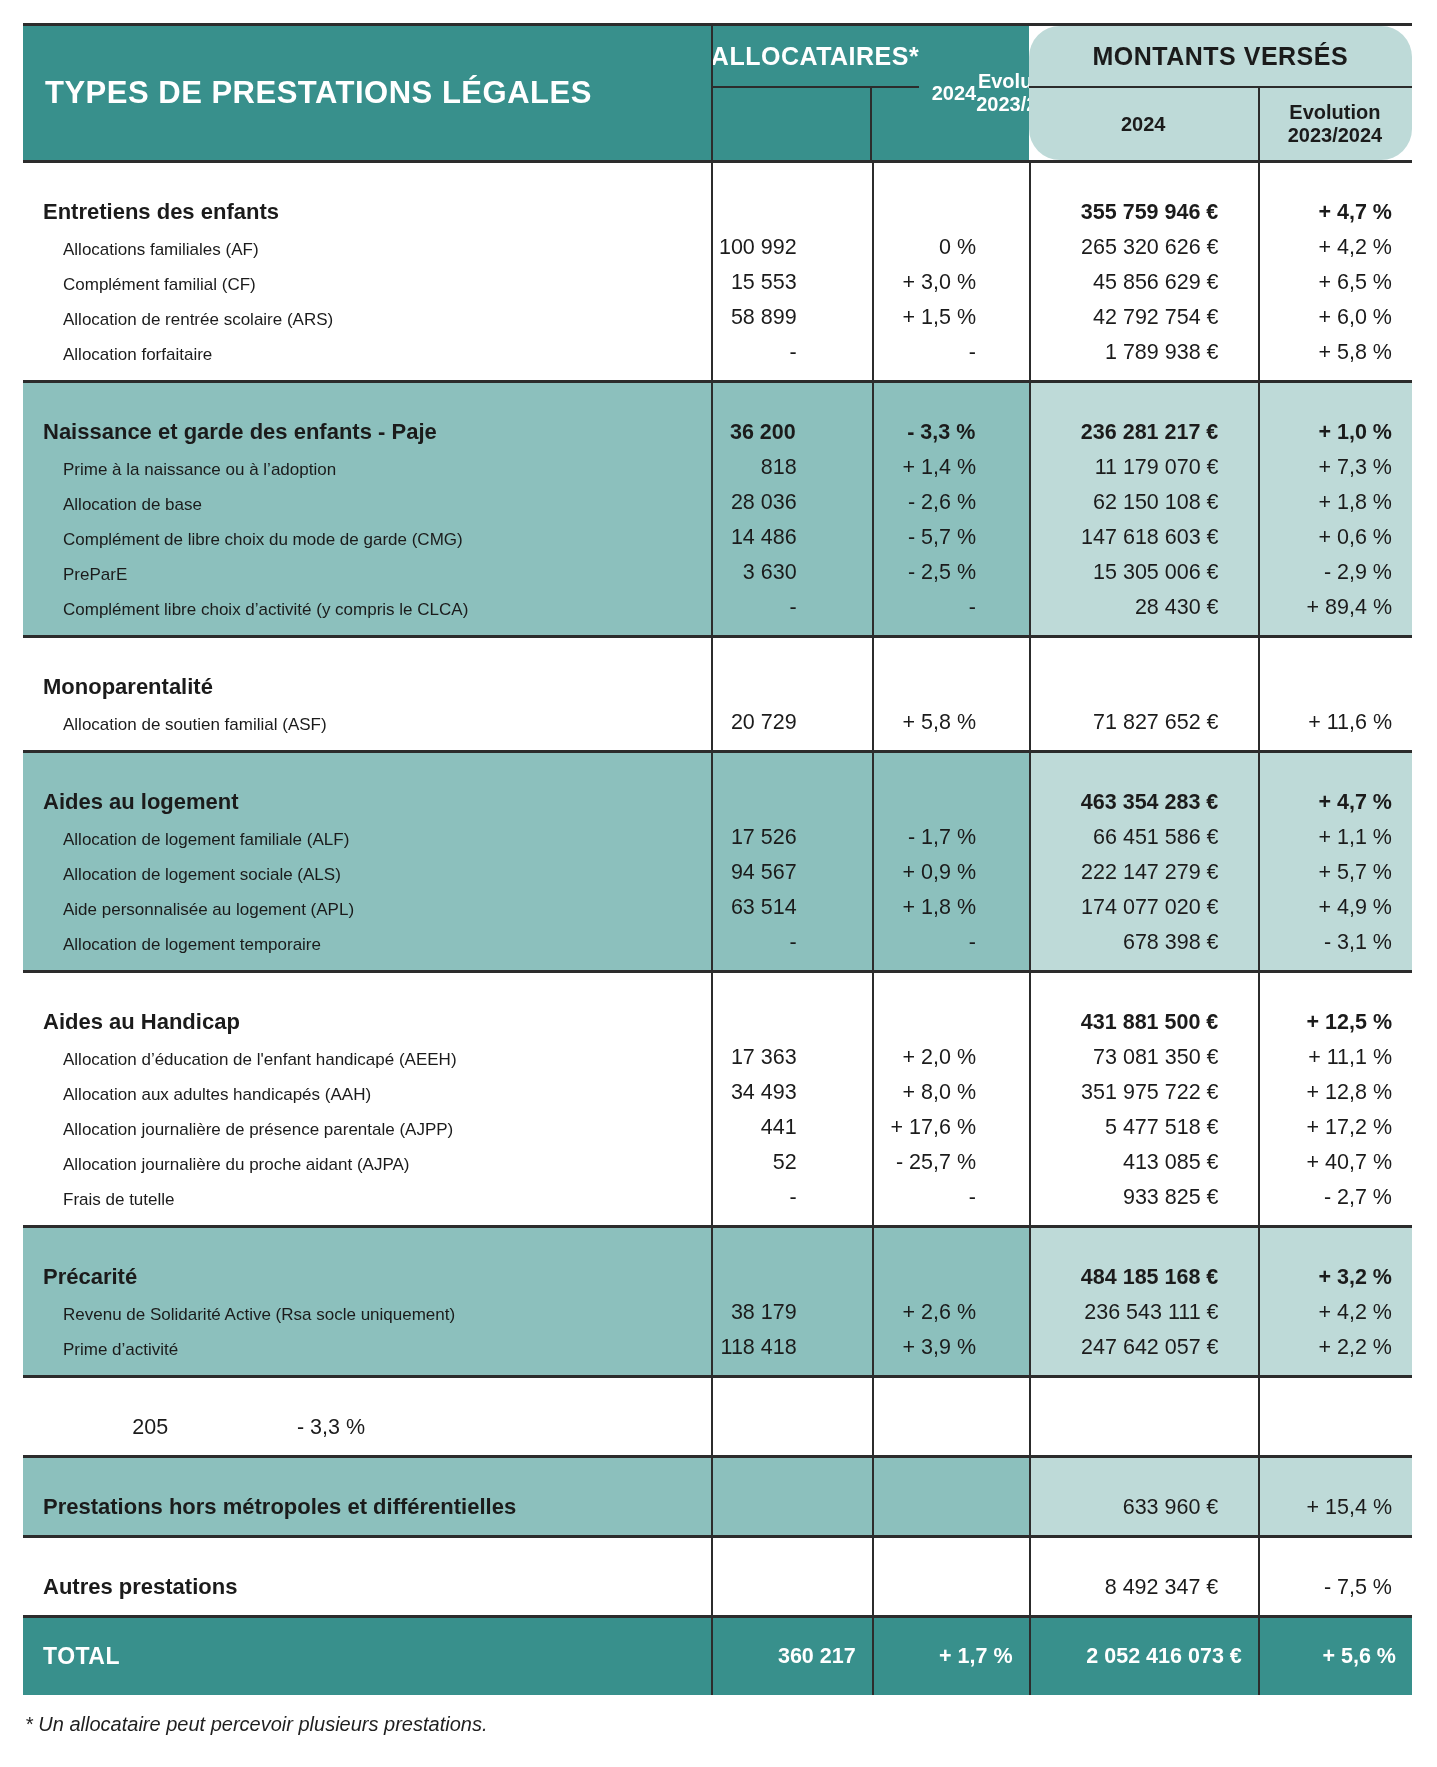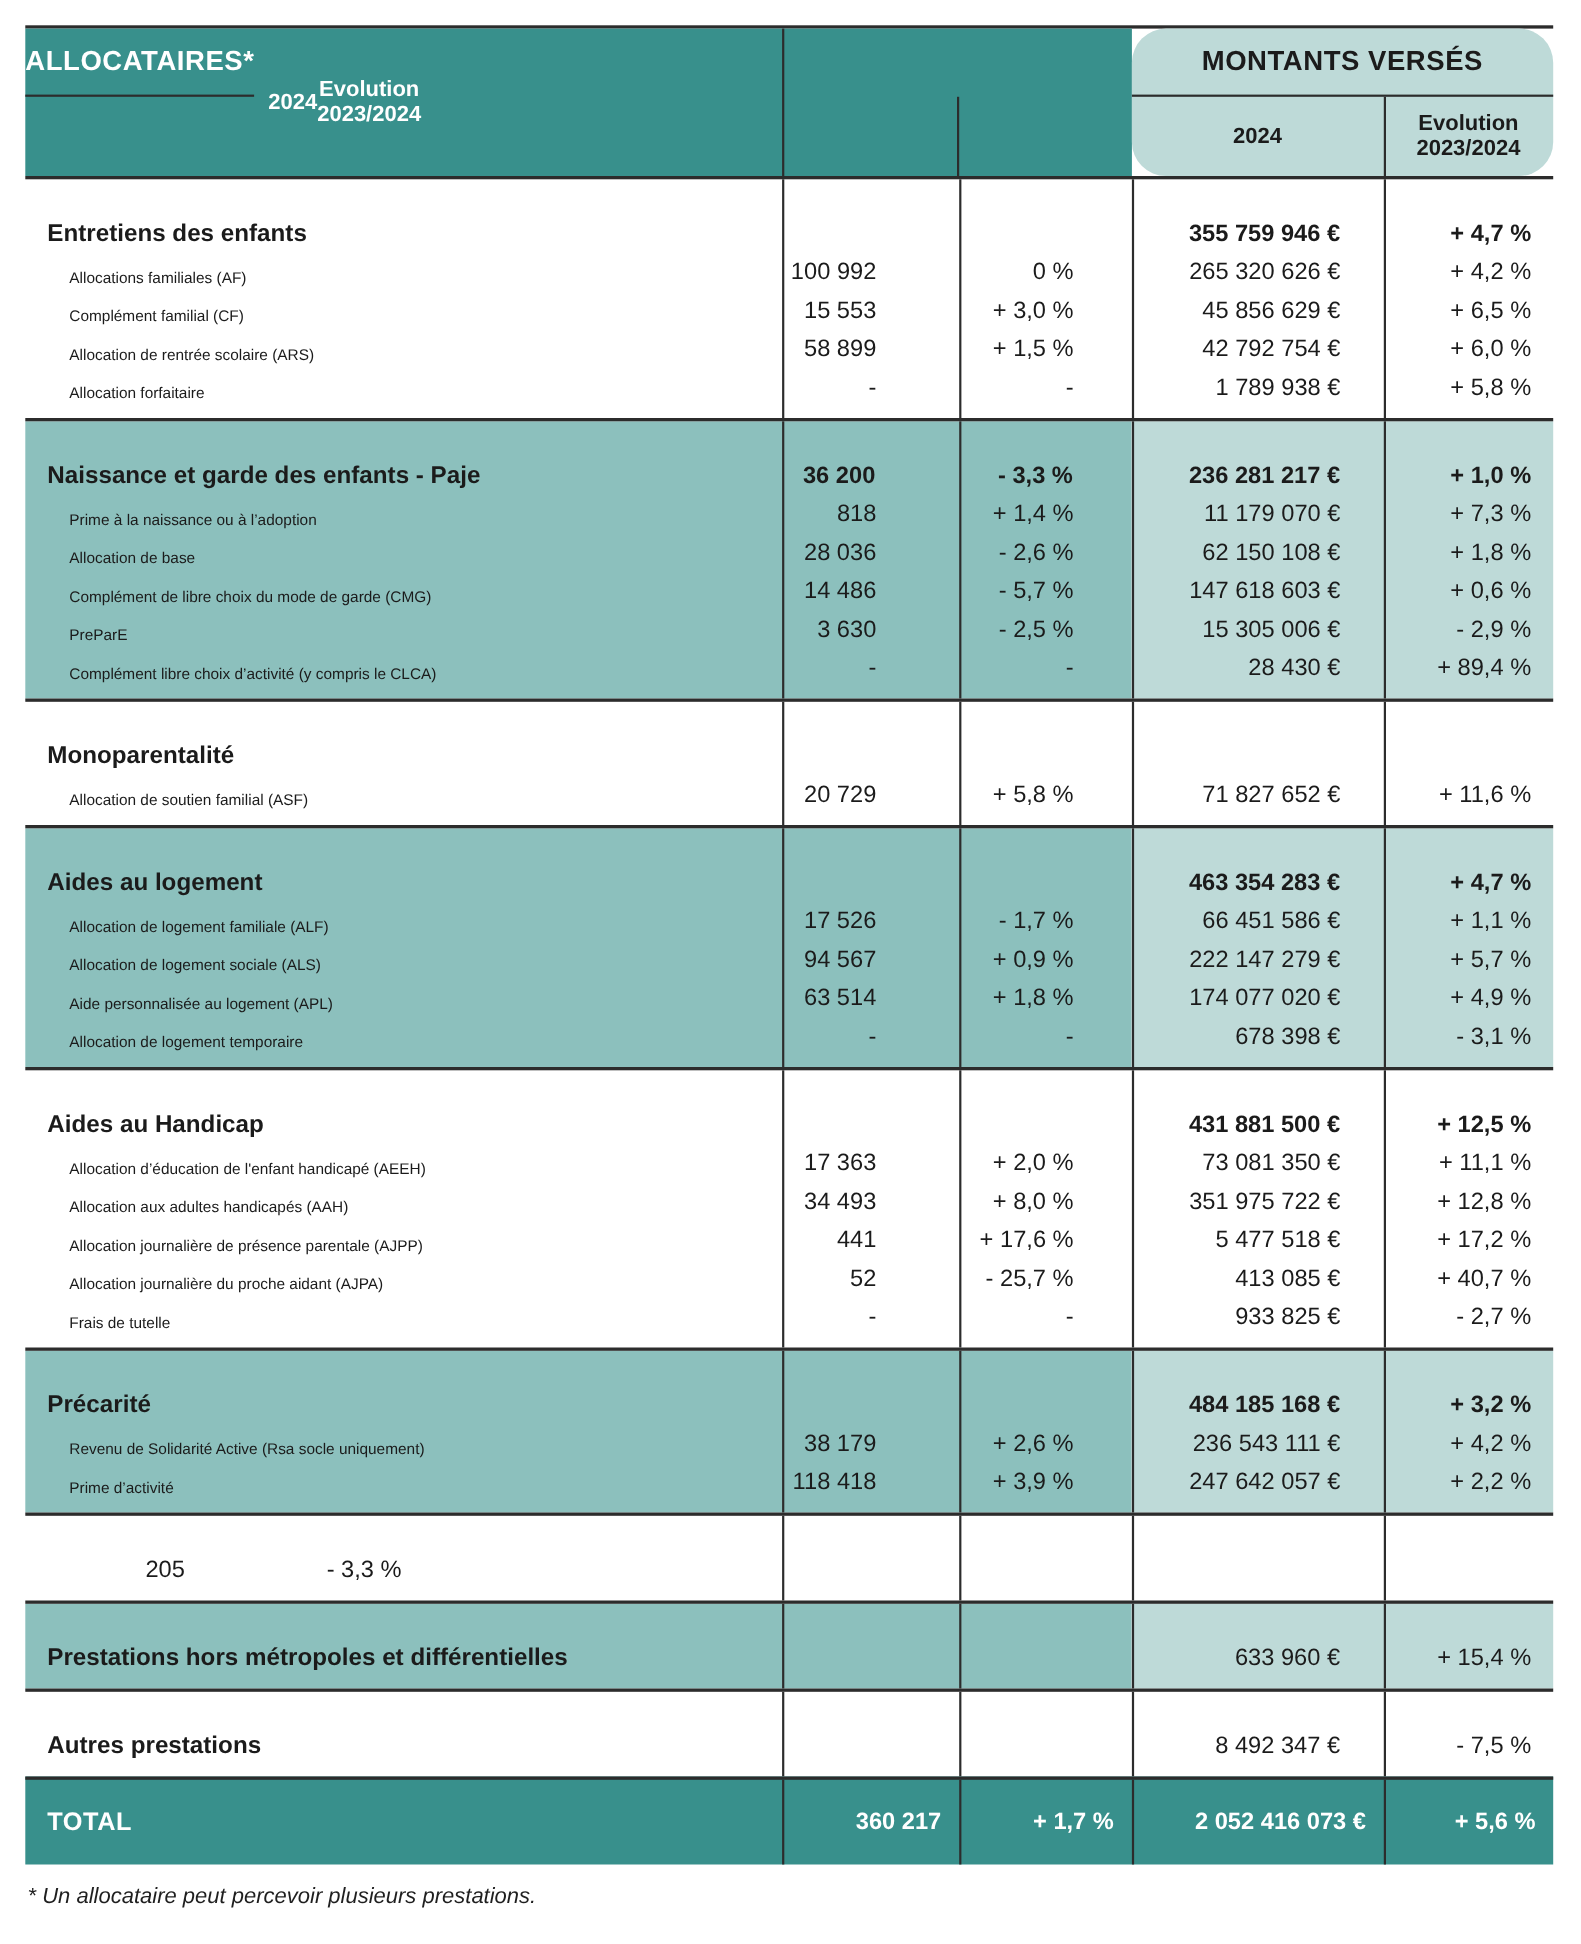--- a/index.html
+++ b/index.html
@@ -65,21 +65,21 @@
   .vline{position:absolute;width:2px;background:var(--line);top:0;bottom:0;}
 
   
   .section{position:relative;border-top:3px solid var(--line);padding:19px 0 15px 0;}
   .section:first-of-type{border-top:none;}
   .section.highlight{
     background:linear-gradient(to right,var(--teal-mid) 0,var(--teal-mid) 72.4%,var(--teal-light) 72.4%,var(--teal-light) 100%);
   }
   .row{display:flex;align-items:flex-end;min-height:35px;position:relative;z-index:1;gap:40px;}
   .row.hdr{min-height:43px;}
-  .row .c-label{padding-left:40px;font-size:14px;}
+  .row .c-label{padding-left:40px;font-size:17px;}
   .row.hdr .c-label{padding-left:20px;font-weight:bold;font-size:22px;}
   .num{font-size:21.5px;text-align:right;padding-right:16px;white-space:nowrap;}
   .row .c-mevo.num{padding-right:20px;}
   .row.vbold .num{font-weight:bold;}
 
   
   .total-row{
     position:relative;border-top:3px solid var(--line);
     background:var(--teal-dark);color:#fff;height:80px;
     display:flex;align-items:center;
@@ -92,20 +92,21 @@
   }
 </style>
 </head>
 <body>
 
 <div class="page">
   <div class="tbl">
 
     <div class="thead">
       <div class="left-group">
+        <div class="title-cell">TYPES DE PRESTATIONS LÉGALES</div>
         <div class="alloc-group">
           <div class="group-head">ALLOCATAIRES*</div>
           <div class="sub-row">
             <div class="sub-cell">2024</div>
             <div class="sub-cell">
               <span>Evolution</span>
               <span>2023/2024</span>
             </div>
           </div>
         </div>

